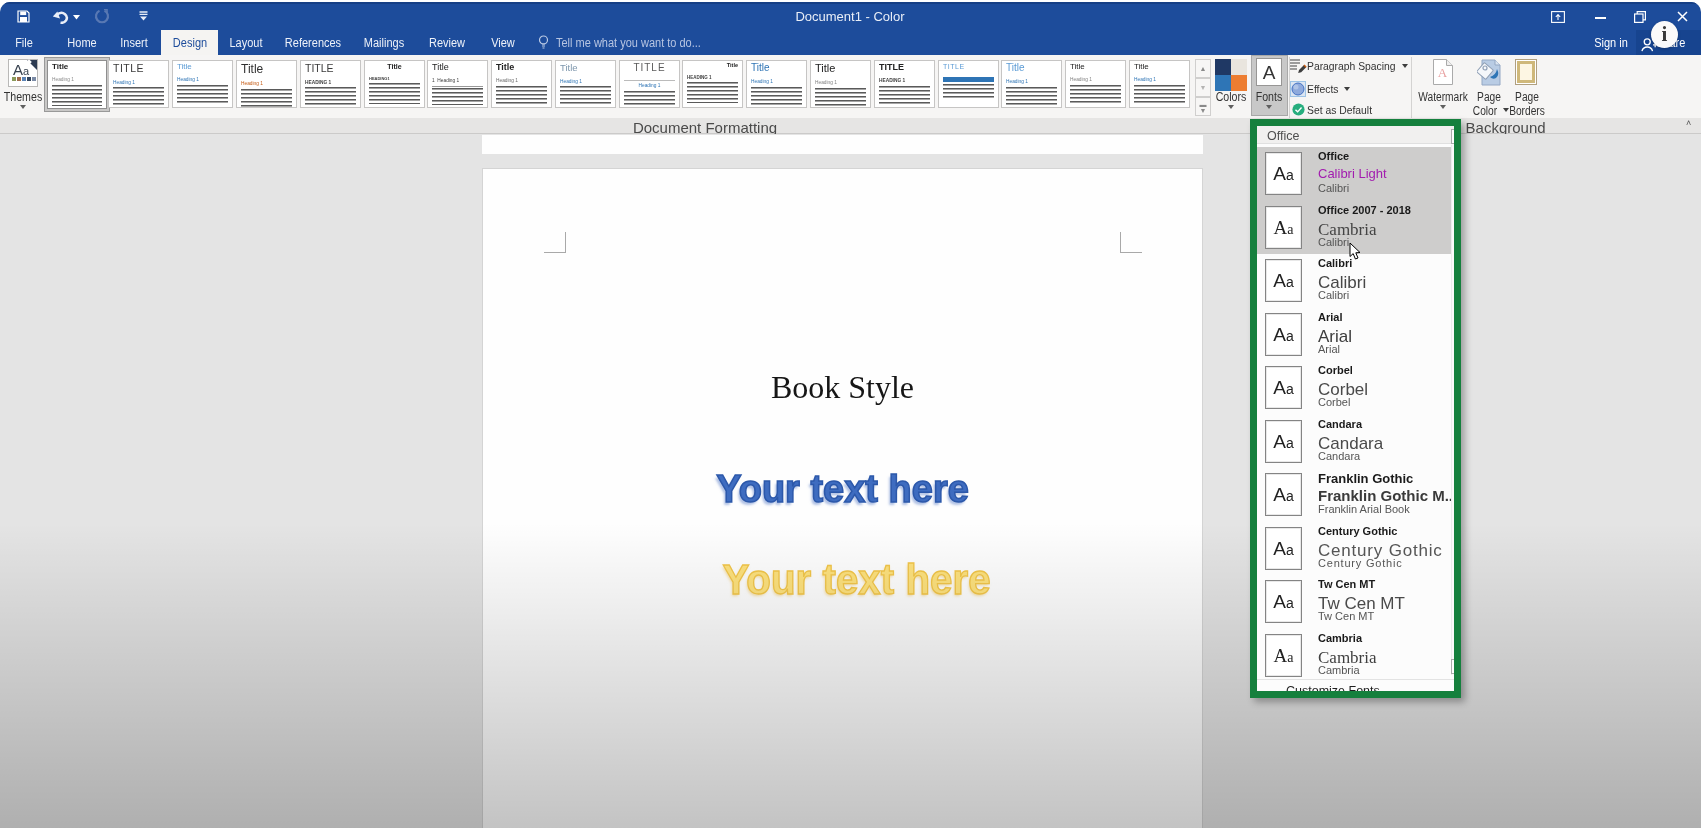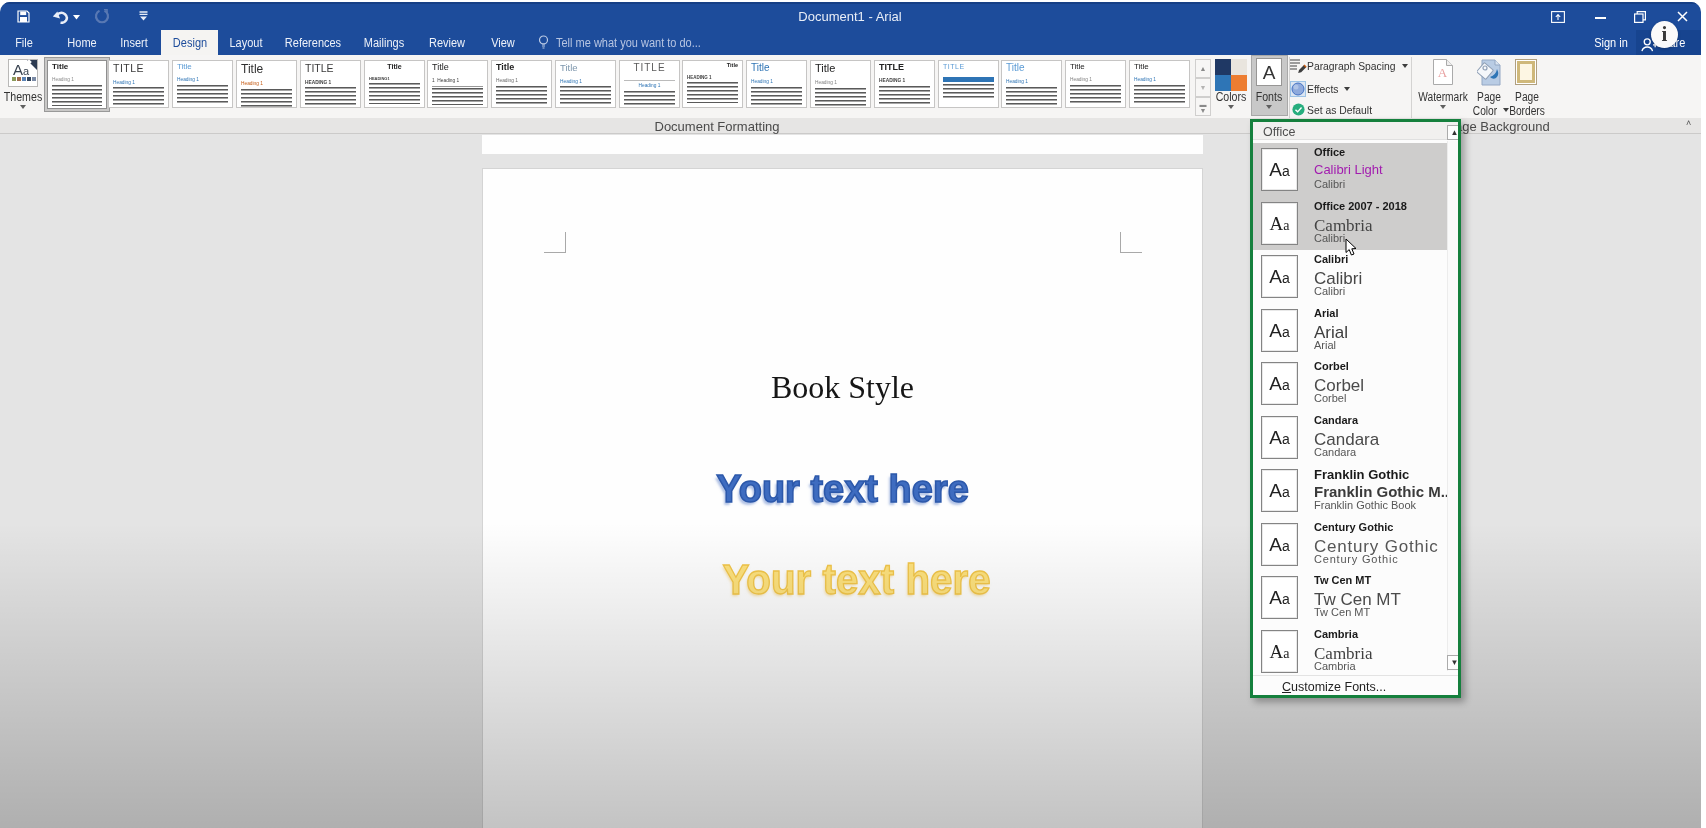--- a/index.html
+++ b/index.html
@@ -6,21 +6,21 @@
   html,body { width:1706px; height:828px; overflow:hidden; background:#fff;
     font-family:"Liberation Sans", sans-serif; }
   .abs { position:absolute; }
   .win { position:absolute; top:2px; left:0; width:1701px; height:826px;
     border-radius:10px 10px 0 0; overflow:hidden; background:#e4e4e4; }
   .titlebar { position:absolute; top:0; left:0; width:100%; height:28px; background:#1d4c9b; box-shadow:inset 0 2px 0 #163f85; }
   .menubar { position:absolute; top:28px; left:0; width:100%; height:25px; background:#1d4c9b; }
   .tab { position:absolute; top:0; height:25px; line-height:26px; color:#eef2f9; font-size:12.5px; transform:translateX(-50%) scaleX(0.88); }
   .ribbon { position:absolute; top:53px; left:0; width:100%; height:79px; background:#f6f5f4; }
   .ribstrip { position:absolute; top:63px; left:0; width:100%; height:16px; background:#e6e5e4; border-bottom:1px solid #cbcac9; }
-  .riblab { position:absolute; top:64px; font-size:13px; color:#4a4a4a; transform:translateX(-50%);margin-left:12px; }
+  .riblab { position:absolute; top:64px; font-size:15px; color:#4a4a4a; transform:translateX(-50%); }
   .thumb { position:absolute; top:5px; width:61px; height:48px; background:#fff; border:1px solid #c6c5c4; padding:2px 4px; overflow:hidden; line-height:1; }
   .tl { background:repeating-linear-gradient(180deg,#5a5a5a 0 1.2px,#a5a5a5 1.2px 1.7px,transparent 1.7px 4px); }
   .tt { font-size:8px; color:#222; margin-bottom:7px; }
   .th { font-size:4.8px; color:#2e74b5; margin-bottom:2px; }
   .scbtn { position:absolute; left:1195px; width:16px; height:19px; background:#f7f6f5; border:1px solid #d0cfce; color:#8a8a8a; font-size:7px; text-align:center; line-height:18px; }
   .rbtn-label { position:absolute; font-size:12px; color:#333; text-align:center; transform:translateX(-50%) scaleX(0.85); }
   .darr { position:absolute; width:0; height:0; border-left:3.5px solid transparent; border-right:3.5px solid transparent; border-top:4px solid #5f5f5f; transform:translateX(-50%); }
   .vsep { position:absolute; top:2px; height:70px; width:1px; background:#d4d3d2; }
   .docarea { position:absolute; top:132px; left:0; width:100%; height:694px; background:#e4e4e4; }
   .menurow { font-size:11.5px; color:#333; transform:scaleX(0.9); transform-origin:0 50%; }
@@ -46,21 +46,21 @@
 
     <svg class="abs" style="left:94px;top:7px" width="16" height="15" viewBox="0 0 16 15">
       <path d="M10.5 1.8 A6 6 0 1 1 5.5 1.8" fill="none" stroke="#5878b3" stroke-width="2.2"></path>
       <path d="M10 0.5 h3 v3" fill="none" stroke="#5878b3" stroke-width="1.6"></path>
     </svg>
 
     <svg class="abs" style="left:139px;top:9px" width="9" height="10" viewBox="0 0 9 10">
       <path d="M0.5 1 h8 M0.5 3.4 h8" stroke="#e9eef8" stroke-width="1.3"></path>
       <path d="M1 5.6 h7 l-3.5 4 z" fill="#e9eef8"></path>
     </svg>
-    <div class="abs" style="left:770px;top:0;width:160px;height:28px;line-height:29px;text-align:center;color:#e9eef7;font-size:13px;">Document1 - Arial</div>
+    <div class="abs" style="left:770px;top:0;width:160px;height:28px;line-height:29px;text-align:center;color:#e9eef7;font-size:13px;">Document1 - Color</div>
 
     <svg class="abs" style="left:1551px;top:9px" width="14" height="12" viewBox="0 0 14 12">
       <rect x="0.6" y="0.6" width="12.8" height="10.8" fill="none" stroke="#fff" stroke-width="1.1"></rect>
       <path d="M7 9 V4 M4.8 6 L7 3.6 L9.2 6" fill="none" stroke="#fff" stroke-width="1.1"></path>
     </svg>
 
     <div class="abs" style="left:1595px;top:15px;width:11px;height:2px;background:#fff;"></div>
 
     <svg class="abs" style="left:1634px;top:9px" width="12" height="12" viewBox="0 0 12 12">
       <rect x="0.6" y="3" width="8.4" height="8.4" fill="none" stroke="#fff" stroke-width="1.2"></rect>
@@ -284,21 +284,21 @@
     <div class="abs" style="left:482px;top:34px;width:721px;height:660px;background:#fefefe;border:1px solid #d4d4d4;border-bottom:none;"></div>
 
     <div class="abs" style="left:544px;top:98px;width:22px;height:21px;border-right:1.5px solid #a9a9a9;border-bottom:1.5px solid #a9a9a9;"></div>
     <div class="abs" style="left:1120px;top:98px;width:22px;height:21px;border-left:1.5px solid #a9a9a9;border-bottom:1.5px solid #a9a9a9;"></div>
     <div class="abs" style="left:482px;top:235px;width:721px;text-align:center;font-family:'Liberation Serif',serif;font-size:32px;color:#161616;">Book Style</div>
     <div class="abs wordart" style="left:482px;top:334px;width:721px;text-align:center;font-size:38px;font-weight:bold;color:#3e6cc0;-webkit-text-stroke:1.5px #2c58aa;text-shadow:-2px 2.5px 2.5px rgba(110,140,205,0.55);">Your text here</div>
     <div class="abs wordart" style="left:496px;top:422px;width:721px;text-align:center;transform:scaleX(0.96);font-size:42px;font-weight:bold;color:#fee27e;-webkit-text-stroke:1.3px #f2c64a;text-shadow:-1px 2px 3px rgba(240,195,85,0.5);">Your text here</div>
     <div class="abs" style="left:0;top:0;width:100%;height:100%;background:linear-gradient(180deg, rgba(0,0,0,0) 0%, rgba(0,0,0,0) 56%, rgba(0,0,0,0.23) 100%);"></div>
   </div>
 
-  <div class="abs" style="left:1250px;top:117px;width:211px;height:579px;background:#fcfcfc;border:3px solid #15803d;box-shadow:4px 4px 7px rgba(0,0,0,0.3);z-index:20;overflow:hidden;">
+  <div class="abs" style="left:1250px;top:117px;width:211px;height:579px;background:#fcfcfc;border:7px solid #15803d;box-shadow:4px 4px 7px rgba(0,0,0,0.3);z-index:20;overflow:hidden;">
     <div class="abs" style="left:0;top:0;width:209px;height:18px;background:#f1f0ef;border-bottom:1px solid #e0e0e0;">
       <div class="abs" style="left:10px;top:2.5px;font-size:12.5px;color:#4f4f4f;">Office</div>
     </div>
     <div class="abs" style="left:0;top:21.0px;width:194px;height:53.5px;background:#cecdcc;">
       <div class="abs" style="left:8px;top:5px;width:37px;height:43px;background:#fff;border:1px solid #848484;box-shadow:inset 0 0 0 1px #e8e8e8;text-align:center;font-family:'Liberation Sans',sans-serif;font-size:19px;line-height:41px;color:#222;">A<span style="font-size:14px;">a</span></div>
       <div class="abs" style="left:61px;top:3px;font-size:11px;font-weight:bold;color:#1a1a1a;">Office</div>
       <div class="abs" style="left:61px;top:19px;font-size:13px;font-family:'Liberation Sans',sans-serif;font-weight:400;color:#a21caf;white-space:nowrap;">Calibri Light</div>
       <div class="abs" style="left:61px;top:35px;font-size:11px;color:#555;">Calibri</div>
     </div>
     <div class="abs" style="left:0;top:74.5px;width:194px;height:53.5px;background:#cecdcc;">
@@ -328,21 +328,21 @@
     <div class="abs" style="left:0;top:288.5px;width:194px;height:53.5px;">
       <div class="abs" style="left:8px;top:5px;width:37px;height:43px;background:#fff;border:1px solid #848484;box-shadow:inset 0 0 0 1px #e8e8e8;text-align:center;font-family:'Liberation Sans',sans-serif;font-size:19px;line-height:41px;color:#222;">A<span style="font-size:14px;">a</span></div>
       <div class="abs" style="left:61px;top:3px;font-size:11px;font-weight:bold;color:#1a1a1a;">Candara</div>
       <div class="abs" style="left:61px;top:19px;font-size:17px;font-family:'Liberation Sans',sans-serif;font-weight:400;color:#4a4a4a;white-space:nowrap;">Candara</div>
       <div class="abs" style="left:61px;top:35px;font-size:11px;color:#555;">Candara</div>
     </div>
     <div class="abs" style="left:0;top:342.0px;width:194px;height:53.5px;">
       <div class="abs" style="left:8px;top:5px;width:37px;height:43px;background:#fff;border:1px solid #848484;box-shadow:inset 0 0 0 1px #e8e8e8;text-align:center;font-family:'Liberation Sans',sans-serif;font-size:19px;line-height:41px;color:#222;">A<span style="font-size:14px;">a</span></div>
       <div class="abs" style="left:61px;top:3px;font-size:13px;font-weight:bold;color:#1a1a1a;">Franklin Gothic</div>
       <div class="abs" style="left:61px;top:19px;font-size:15px;font-family:'Liberation Sans',sans-serif;font-weight:700;color:#3a3a3a;white-space:nowrap;">Franklin Gothic M...</div>
-      <div class="abs" style="left:61px;top:35px;font-size:11px;color:#555;">Franklin Gothic Book</div>
+      <div class="abs" style="left:61px;top:35px;font-size:11px;color:#555;">Franklin Arial Book</div>
     </div>
     <div class="abs" style="left:0;top:395.5px;width:194px;height:53.5px;">
       <div class="abs" style="left:8px;top:5px;width:37px;height:43px;background:#fff;border:1px solid #848484;box-shadow:inset 0 0 0 1px #e8e8e8;text-align:center;font-family:'Liberation Sans',sans-serif;font-size:19px;line-height:41px;color:#222;">A<span style="font-size:14px;">a</span></div>
       <div class="abs" style="left:61px;top:3px;font-size:11px;font-weight:bold;color:#1a1a1a;">Century Gothic</div>
       <div class="abs" style="left:61px;top:19px;font-size:17px;font-family:'Liberation Sans',sans-serif;font-weight:400;color:#555;letter-spacing:0.8px;white-space:nowrap;">Century Gothic</div>
       <div class="abs" style="left:61px;top:35px;font-size:11px;color:#555;letter-spacing:0.8px;">Century Gothic</div>
     </div>
     <div class="abs" style="left:0;top:449.0px;width:194px;height:53.5px;">
       <div class="abs" style="left:8px;top:5px;width:37px;height:43px;background:#fff;border:1px solid #848484;box-shadow:inset 0 0 0 1px #e8e8e8;text-align:center;font-family:'Liberation Sans',sans-serif;font-size:19px;line-height:41px;color:#222;">A<span style="font-size:14px;">a</span></div>
       <div class="abs" style="left:61px;top:3px;font-size:11px;font-weight:bold;color:#1a1a1a;">Tw Cen MT</div>

